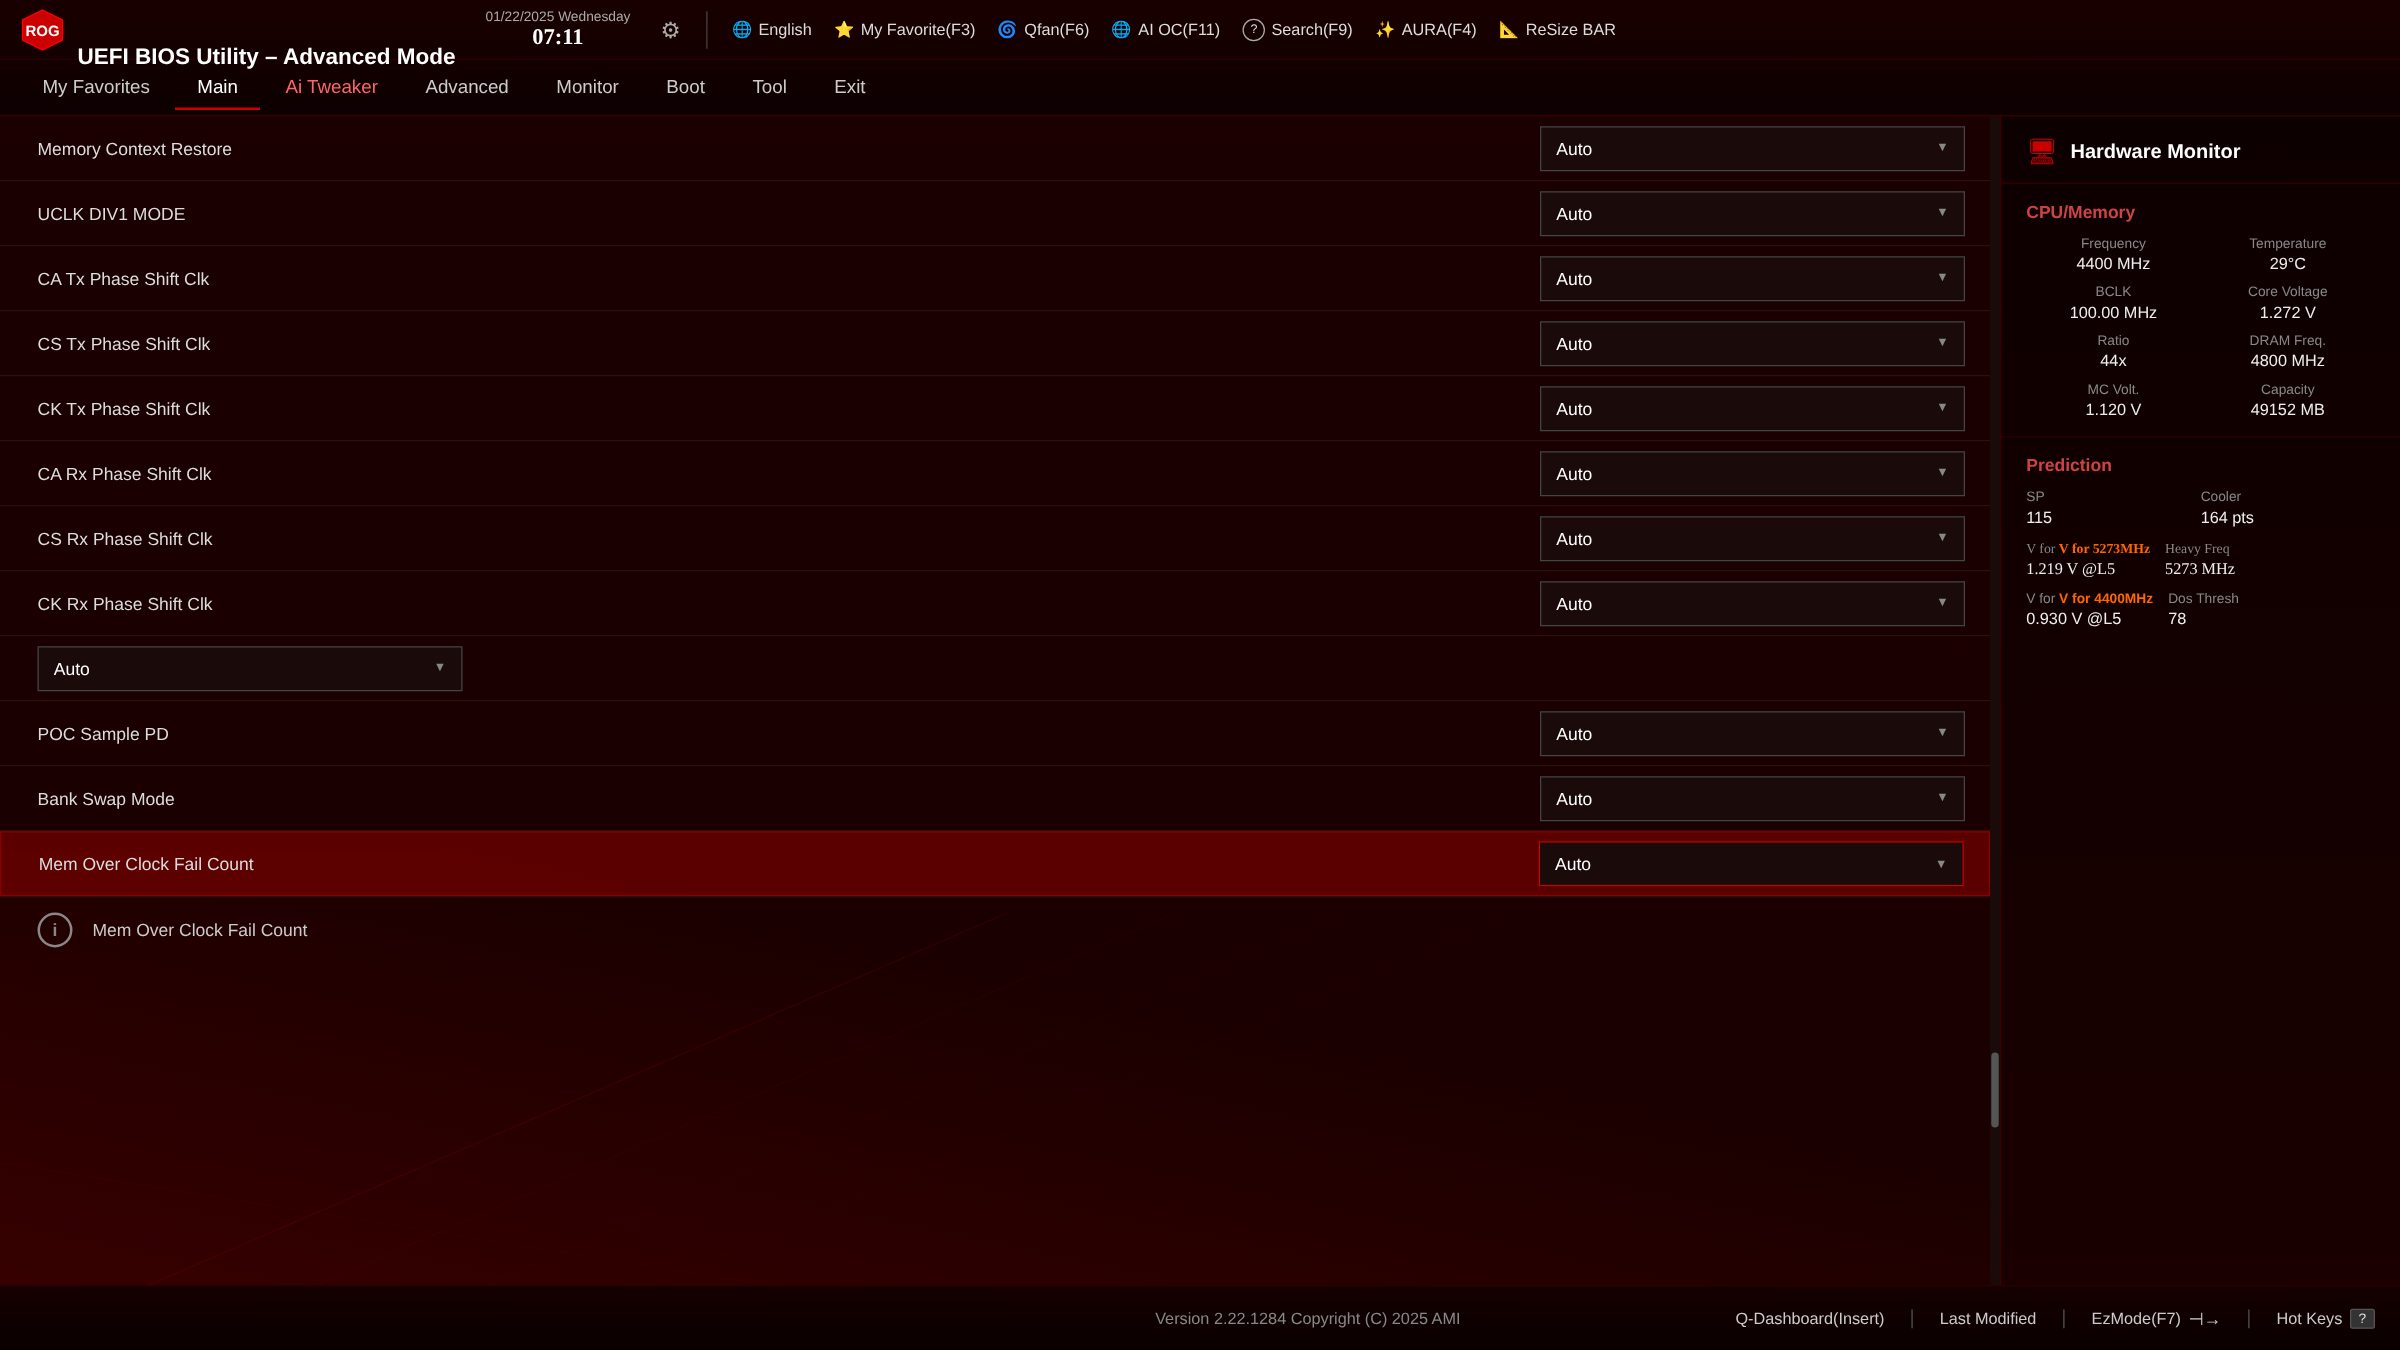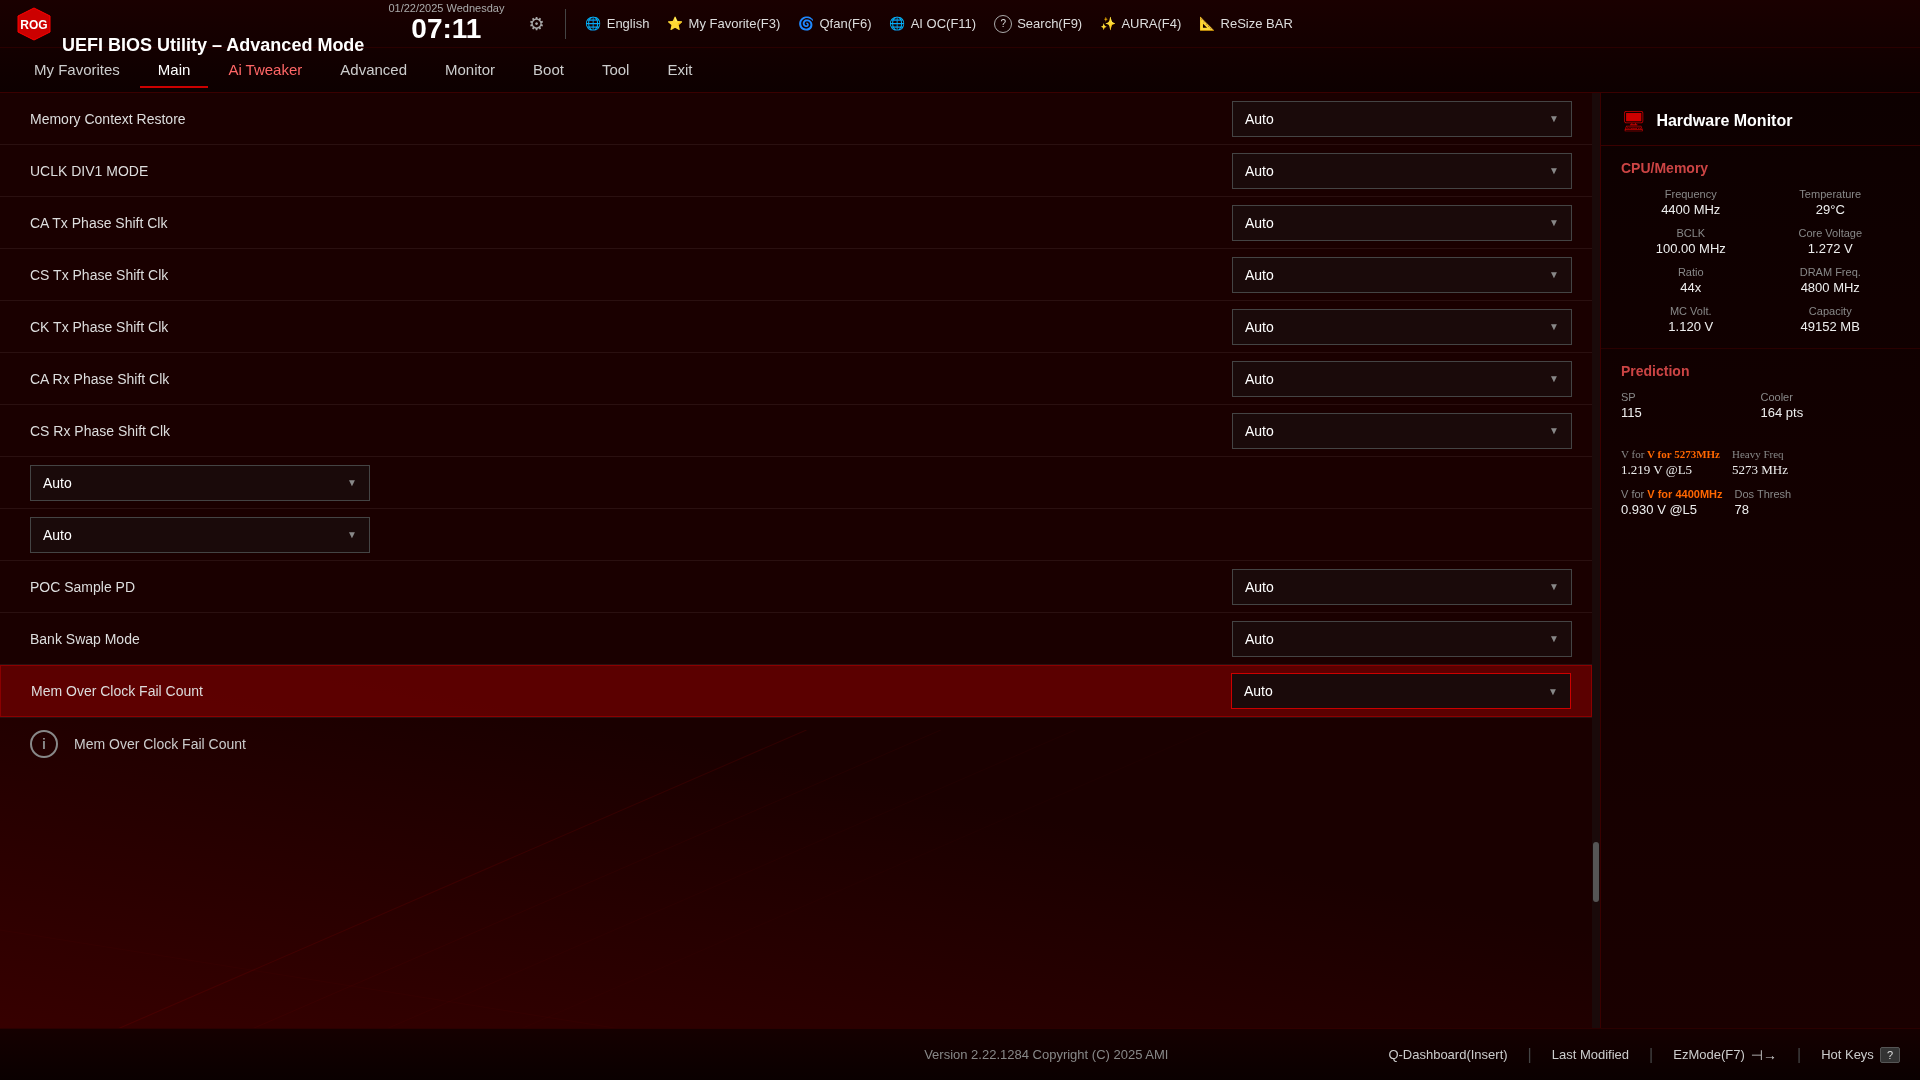--- a/index.html
+++ b/index.html
@@ -71,24 +71,25 @@
       flex-direction: column;
       align-items: center;
       margin-left: 8px;
       margin-right: 8px;
     }
     .header-date {
       font-size: 11px;
       color: #aaa;
     }
     .header-time {
-      font-size: 28px;
+      font-size: 18px;
       font-weight: bold;
       color: #fff;
       line-height: 1.1;
+      font-family: Liberation Serif, serif;
     }
     .header-settings-icon {
       color: #aaa;
       font-size: 18px;
       cursor: pointer;
     }
     .header-divider {
       width: 1px;
       height: 30px;
       background: #444;
@@ -287,21 +288,21 @@
     .hw-prediction-title {
       font-size: 14px;
       font-weight: bold;
       color: #cc4444;
       margin-bottom: 12px;
     }
     .pred-grid {
       display: grid;
       grid-template-columns: 1fr 1fr;
       row-gap: 10px;
-      margin-bottom: 28px;
+      margin-bottom: 12px;
     }
 
     
     .footer {
       position: absolute;
       bottom: 0;
       left: 0;
       right: 0;
       height: 52px;
       background: linear-gradient(to top, #0a0000 0%, #150000 100%);
@@ -502,20 +503,21 @@
         <span class="setting-label">CS Rx Phase Shift Clk</span>
         <div class="setting-control">
           <div class="dropdown-control">
             <span>Auto</span>
             <span class="dropdown-arrow">▼</span>
           </div>
         </div>
       </div>
 
       <div class="settings-row">
+        <span class="setting-label">CK Rx Phase Shift Clk</span>
         <div class="setting-control">
           <div class="dropdown-control">
             <span>Auto</span>
             <span class="dropdown-arrow">▼</span>
           </div>
         </div>
       </div>
 
       <div class="settings-row">
         <div class="setting-control">

